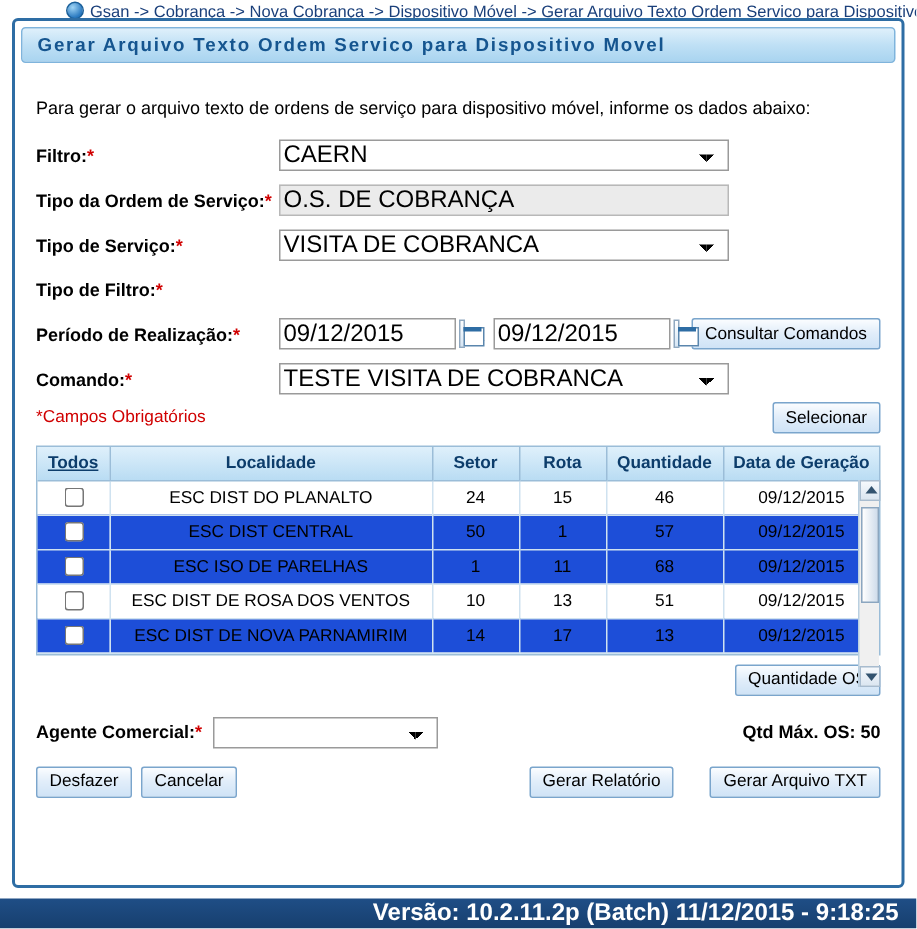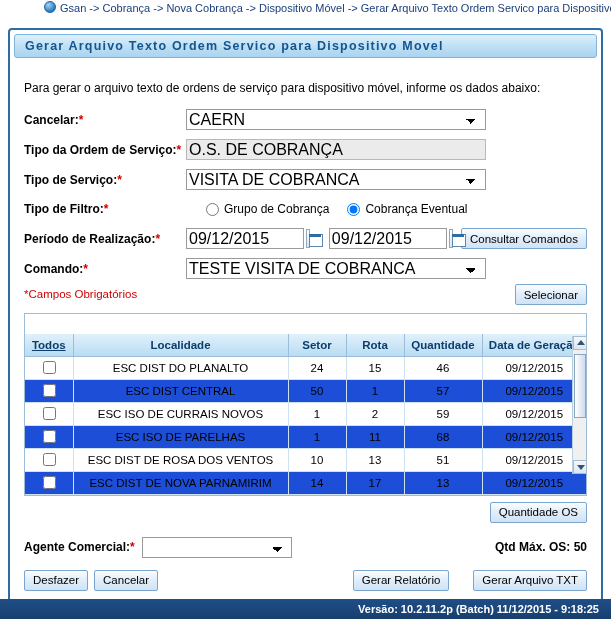--- a/index.html
+++ b/index.html
@@ -35,21 +35,21 @@
     width: 12px; height: 12px;
     border-radius: 50%;
     background: radial-gradient(circle at 35% 30%, #9fd4f5, #2a79c0 70%);
     border: 1px solid #1a5f99;
   }
   .breadcrumb .bc-text { margin-left: 16px; }
 
   
   .panel {
     position: absolute;
-    left: 8px; top: 28px;
+    left: 8px; top: 12px;
     width: 595px; height: 580px;
     border: 2px solid #2e6da4;
     border-radius: 4px;
     background: #ffffff;
     overflow: hidden;
   }
   .panel-title {
     height: 24px;
     margin: 4px 4px 0 4px;
     background: linear-gradient(to bottom, #dff0fb 0%, #bfe0f5 50%, #a9d4f0 100%);
@@ -189,21 +189,20 @@
   
   .table-wrap {
     border: 1px solid #9bbdd8;
     background: #ffffff;
     margin-top: 6px;
   }
   table.grid {
     width: 100%;
     border-collapse: collapse;
     font-size: 11.5px;
-    margin-top: 20px;
   }
   table.grid th {
     background: linear-gradient(to bottom, #dff0fb, #b9dcf3);
     color: #0d3d6b;
     font-weight: bold;
     font-size: 11.5px;
     height: 22px;
     border-right: 1px solid #9bbdd8;
     border-bottom: 1px solid #9bbdd8;
     text-align: center;
@@ -297,21 +296,21 @@
   .footer-btns .left-b { display: flex; gap: 6px; }
   .footer-btns .right-b { margin-left: auto; display: flex; gap: 24px; align-items: flex-end; }
 
   
   .statusbar {
     position: absolute;
     left: 0; bottom: 0;
     width: 611px; height: 20px;
     background: linear-gradient(to bottom, #1f4e86, #173f6e);
     color: #ffffff;
-    font-size: 11px;
+    font-size: 16px;
     font-weight: bold;
     line-height: 20px;
     text-align: right;
     padding-right: 12px;
     white-space: nowrap;
   }
 </style>
 </head>
 <body>
 
@@ -325,21 +324,21 @@
   <div class="panel">
 
     <div class="panel-title">Gerar Arquivo Texto Ordem Servico para Dispositivo Movel</div>
 
     <div class="content">
 
       <div class="intro">Para gerar o arquivo texto de ordens de serviço para dispositivo móvel, informe os dados abaixo:</div>
 
       <div class="frow">
         <div class="flabel">
-          <span>Cancelar:</span><span class="req">*</span>
+          <span>Filtro:</span><span class="req">*</span>
         </div>
         <select class="fsel">
           <option>CAERN</option>
         </select>
       </div>
 
       <div class="frow">
         <div class="flabel">
           <span>Tipo da Ordem de Serviço:</span><span class="req">*</span>
         </div>
@@ -351,30 +350,20 @@
           <span>Tipo de Serviço:</span><span class="req">*</span>
         </div>
         <select class="fsel">
           <option>VISITA DE COBRANCA</option>
         </select>
       </div>
 
       <div class="frow">
         <div class="flabel">
           <span>Tipo de Filtro:</span><span class="req">*</span>
-        </div>
-        <div class="radio-wrap">
-          <div class="radio-item">
-            <input type="radio" name="tipofiltro" style="">
-            <label>Grupo de Cobrança</label>
-          </div>
-          <div class="radio-item">
-            <input type="radio" name="tipofiltro" checked="" style="">
-            <label>Cobrança Eventual</label>
-          </div>
         </div>
       </div>
 
       <div class="frow">
         <div class="flabel">
           <span>Período de Realização:</span><span class="req">*</span>
         </div>
         <input class="ftext datebox" type="text" value="09/12/2015" style="">
         <span class="cal-btn"></span>
         <span class="sep-a">a</span>
@@ -420,28 +409,20 @@
               <td>09/12/2015</td>
             </tr>
             <tr class="alt">
               <td class="chk"><input type="checkbox" style=""></td>
               <td class="loc">ESC DIST CENTRAL</td>
               <td>50</td>
               <td>1</td>
               <td>57</td>
               <td>09/12/2015</td>
             </tr>
-            <tr>
-              <td class="chk"><input type="checkbox" style=""></td>
-              <td class="loc">ESC ISO DE CURRAIS NOVOS</td>
-              <td>1</td>
-              <td>2</td>
-              <td>59</td>
-              <td>09/12/2015</td>
-            </tr>
             <tr class="alt">
               <td class="chk"><input type="checkbox" style=""></td>
               <td class="loc">ESC ISO DE PARELHAS</td>
               <td>1</td>
               <td>11</td>
               <td>68</td>
               <td>09/12/2015</td>
             </tr>
             <tr>
               <td class="chk"><input type="checkbox" style=""></td>

